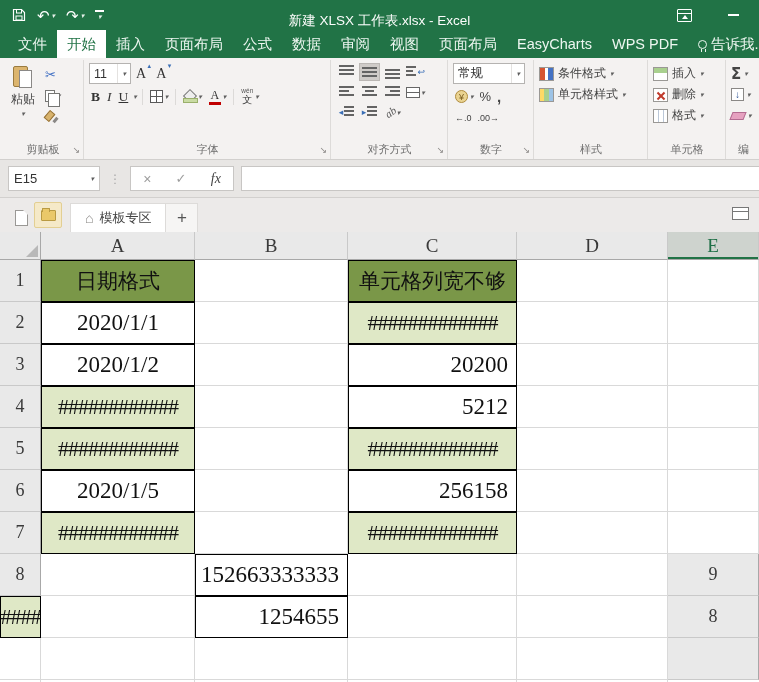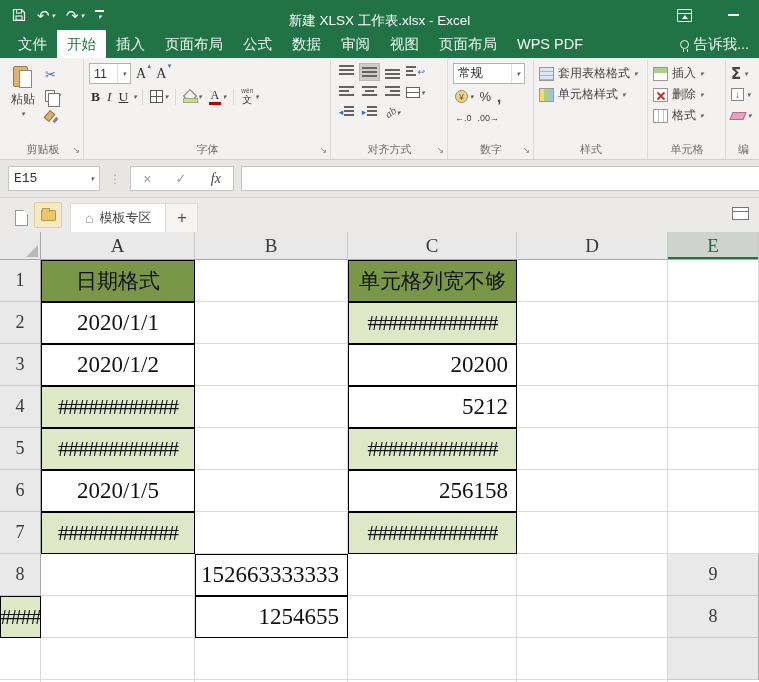--- a/index.html
+++ b/index.html
@@ -180,20 +180,21 @@
   <div style="display:flex;align-items:stretch;">
       <div class="mtab">文件</div>
       <div class="mtab active">开始</div>
       <div class="mtab">插入</div>
       <div class="mtab">页面布局</div>
       <div class="mtab">公式</div>
       <div class="mtab">数据</div>
       <div class="mtab">审阅</div>
       <div class="mtab">视图</div>
       <div class="mtab">页面布局</div>
+      <div class="mtab">EasyCharts</div>
       <div class="mtab">WPS PDF</div>
     </div>
   <div class="mtab signin" style="margin-left:auto;">
     <span class="bulb"></span>
     <span>告诉我...</span>
   </div>
 
 </div>
 
 <div class="ribbon">
@@ -384,22 +385,22 @@
       <span class="mini dec">.00→</span>
     </div>
     <div class="g-label">
         <span>数字</span>
       </div>
     <span class="launcher">↘</span>
   </div>
 
   <div class="group grp-styles">
     <div class="srow">
-      <span class="ic fat"></span>
-      <span>套用表格格式</span>
+      <span class="ic cf"></span>
+      <span>条件格式</span>
       <i class="car">▾</i>
     </div>
     <div class="srow">
       <span class="ic cst"></span>
       <span>单元格样式</span>
       <i class="car">▾</i>
     </div>
     <div class="g-label">
         <span>样式</span>
       </div>
@@ -440,21 +441,21 @@
         <i class="car">▾</i>
       </div>
     <div class="g-label">
         <span>编</span>
       </div>
   </div>
 </div>
 
 <div class="fbar">
   <div class="namebox">
-    <span style="flex:1;font-family:Liberation Mono, monospace;">E15</span>
+    <span style="flex:1;">E15</span>
     <i class="car">▾</i>
   </div>
   <span class="dots">⋮</span>
   <div class="fbtns">
     <span class="fx-x">×</span>
     <span class="fx-ok">✓</span>
     <span class="fx">fx</span>
   </div>
   <div class="finput"></div>
 </div>

